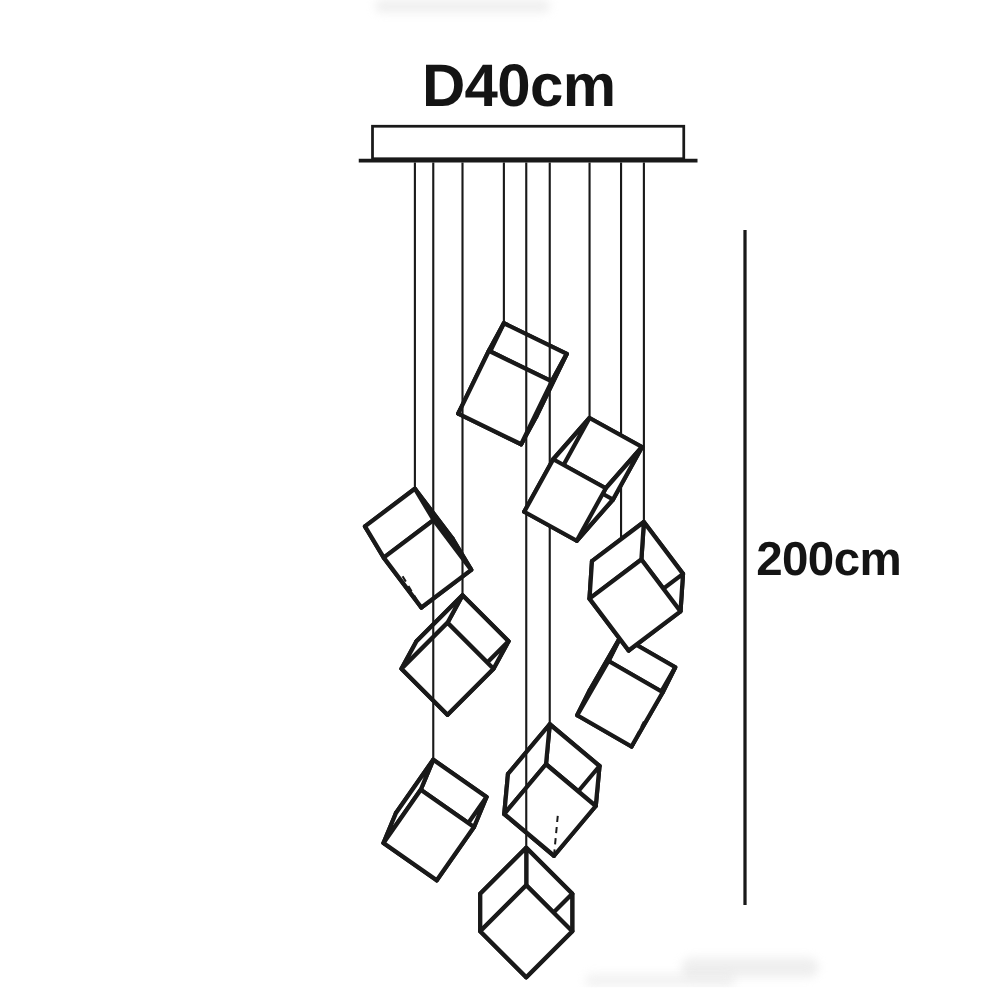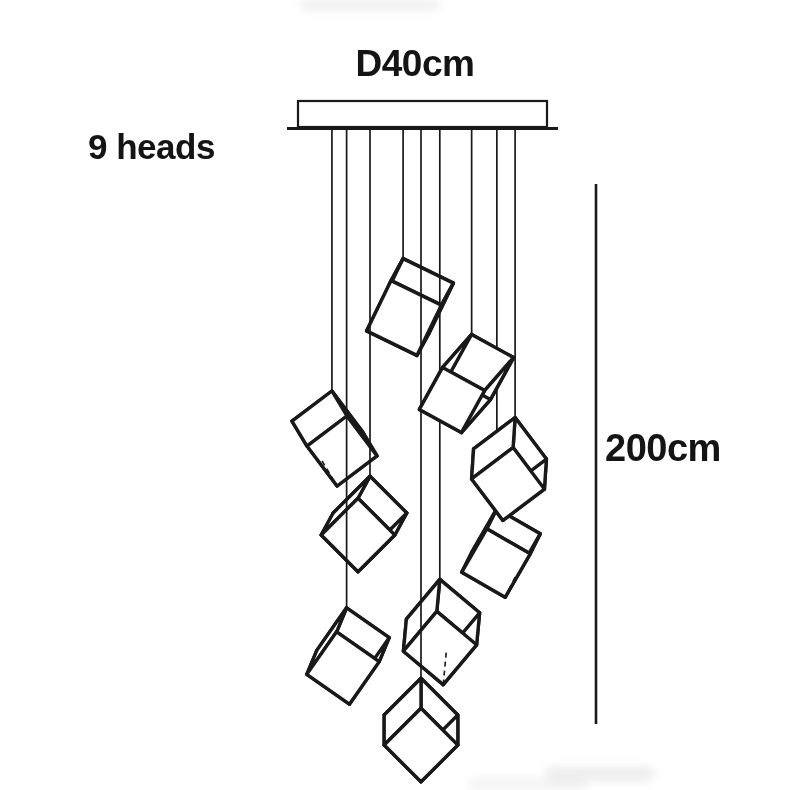--- a/index.html
+++ b/index.html
@@ -5,21 +5,21 @@
   html,body{margin:0;padding:0;background:#fff;}
   .canvas{
     position:relative;width:790px;height:790px;background:#ffffff;overflow:hidden;
     font-family:"Liberation Sans","DejaVu Sans",sans-serif;
   }
   .canvas svg{position:absolute;left:0;top:0;}
   .label{
     position:absolute;color:#141414;font-weight:bold;line-height:1.05;
     letter-spacing:-0.5px;white-space:nowrap;
   }
-  .label.diameter{left:335px;top:45px;width:160px;text-align:center;font-size:37px;}
+  .label.diameter{left:335px;top:45px;width:160px;text-align:center;font-size:48px;}
   .label.heads{left:88px;top:129px;font-size:35px;}
   .label.height{left:605px;top:429px;font-size:38px;}
   .smudge{position:absolute;background:#d7d7d7;opacity:.4;filter:blur(4px);border-radius:8px;}
   .smudge.s1{left:300px;top:0px;width:140px;height:10px;}
   .smudge.s2{left:545px;top:766px;width:110px;height:16px;}
   .smudge.s3{left:468px;top:779px;width:120px;height:11px;opacity:.3;}
 </style>
 </head>
 <body>
 
@@ -109,18 +109,17 @@
         <polygon points="515.1,417.6 546.4,459.1 504.9,490.4 473.6,448.9" fill="#fff" stroke="#191919" stroke-width="3.4" stroke-linejoin="round"></polygon>
         <polygon points="513.1,447.6 544.4,489.1 546.4,459.1 515.1,417.6" fill="#fff" stroke="#191919" stroke-width="3.4" stroke-linejoin="round"></polygon>
         <polygon points="544.4,489.1 502.9,520.4 504.9,490.4 546.4,459.1" fill="#fff" stroke="#191919" stroke-width="3.4" stroke-linejoin="round"></polygon>
         <polygon points="502.9,520.4 471.6,478.9 473.6,448.9 504.9,490.4" fill="#fff" stroke="#191919" stroke-width="3.4" stroke-linejoin="round"></polygon>
         <polygon points="471.6,478.9 513.1,447.6 515.1,417.6 473.6,448.9" fill="#fff" stroke="#191919" stroke-width="3.4" stroke-linejoin="round"></polygon>
         <polygon points="513.1,447.6 544.4,489.1 502.9,520.4 471.6,478.9" fill="#fff" stroke="#191919" stroke-width="3.4" stroke-linejoin="round"></polygon>
       </g>
       <line x1="596" y1="184" x2="596" y2="724" stroke="#191919" stroke-width="2.6"></line>
     </svg>
   <div class="label diameter">D40cm</div>
-  <div class="label heads">9 heads</div>
   <div class="label height">200cm</div>
   <div class="smudge s1"></div>
   <div class="smudge s2"></div>
   <div class="smudge s3"></div>
 </div>
 
 </body></html>

